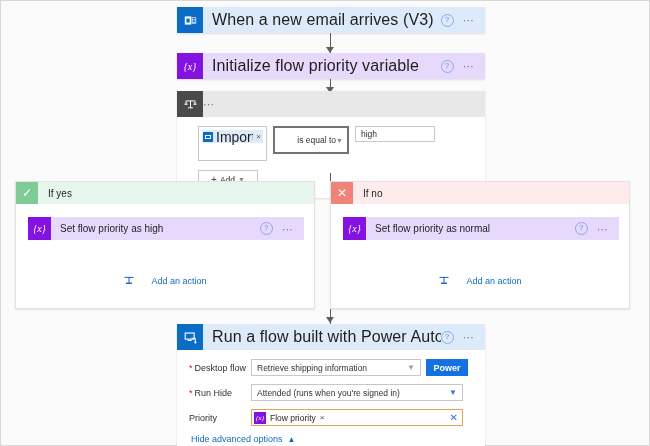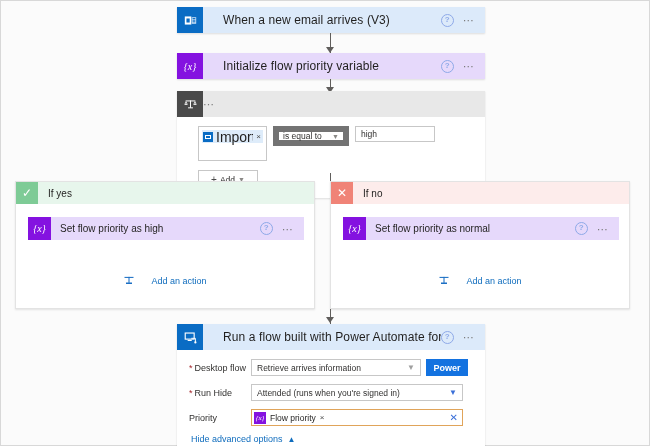--- a/index.html
+++ b/index.html
@@ -39,22 +39,22 @@
   }
   .node-icon {
     width: 26px; height: 26px;
     flex: 0 0 26px;
     display: flex;
     align-items: center;
     justify-content: center;
   }
   .node-title {
     flex: 1 1 auto;
-    padding-left: 20px;
-    font-size: 12px;
+    padding-left: 9px;
+    font-size: 16px;
     color: #201f1e;
     letter-spacing: .1px;
     white-space: nowrap;
     overflow: hidden;
   }
   .head-actions {
     display: flex;
     align-items: center;
     gap: 9px;
     padding-right: 10px;
@@ -155,30 +155,30 @@
     white-space: nowrap;
     overflow: hidden;
     text-align: center;
   }
   .chip-x {
     font-size: 8px;
     color: #4a4a4a;
   }
   .sel-box {
     width: 76px;
-    height: 20px;
-    border: 6px solid #737373;
+    height: 28px;
+    border: 2px solid #737373;
     background: #fff;
     box-sizing: border-box;
     display: flex;
     align-items: center;
     padding: 0 4px;
     font-size: 8.5px;
     color: #323130;
-    justify-content: space-between;
+    justify-content: flex-end;
   }
   .sel-caret {
     color: #8a8886;
     font-size: 7px;
   }
   .val-box {
     width: 80px;
     height: 16px;
     border: 1px solid #c7c7c7;
     background: #fff;
@@ -517,21 +517,21 @@
         <div class="ellipsis">⋯</div>
       </div>
     </div>
     <div class="df-body">
 
       <div class="df-row">
         <div class="df-label">
           <span class="req">*</span><span>Desktop flow</span>
         </div>
         <div class="df-field w-small">
-          <span>Retrieve arrives information</span>
+          <span>Retrieve shipping information</span>
           <span class="caret-gray">▼</span>
         </div>
         <div class="edit-btn">Power</div>
       </div>
 
       <div class="df-row">
         <div class="df-label">
           <span class="req">*</span><span>Run Hide</span>
         </div>
         <div class="df-field w-wide">

